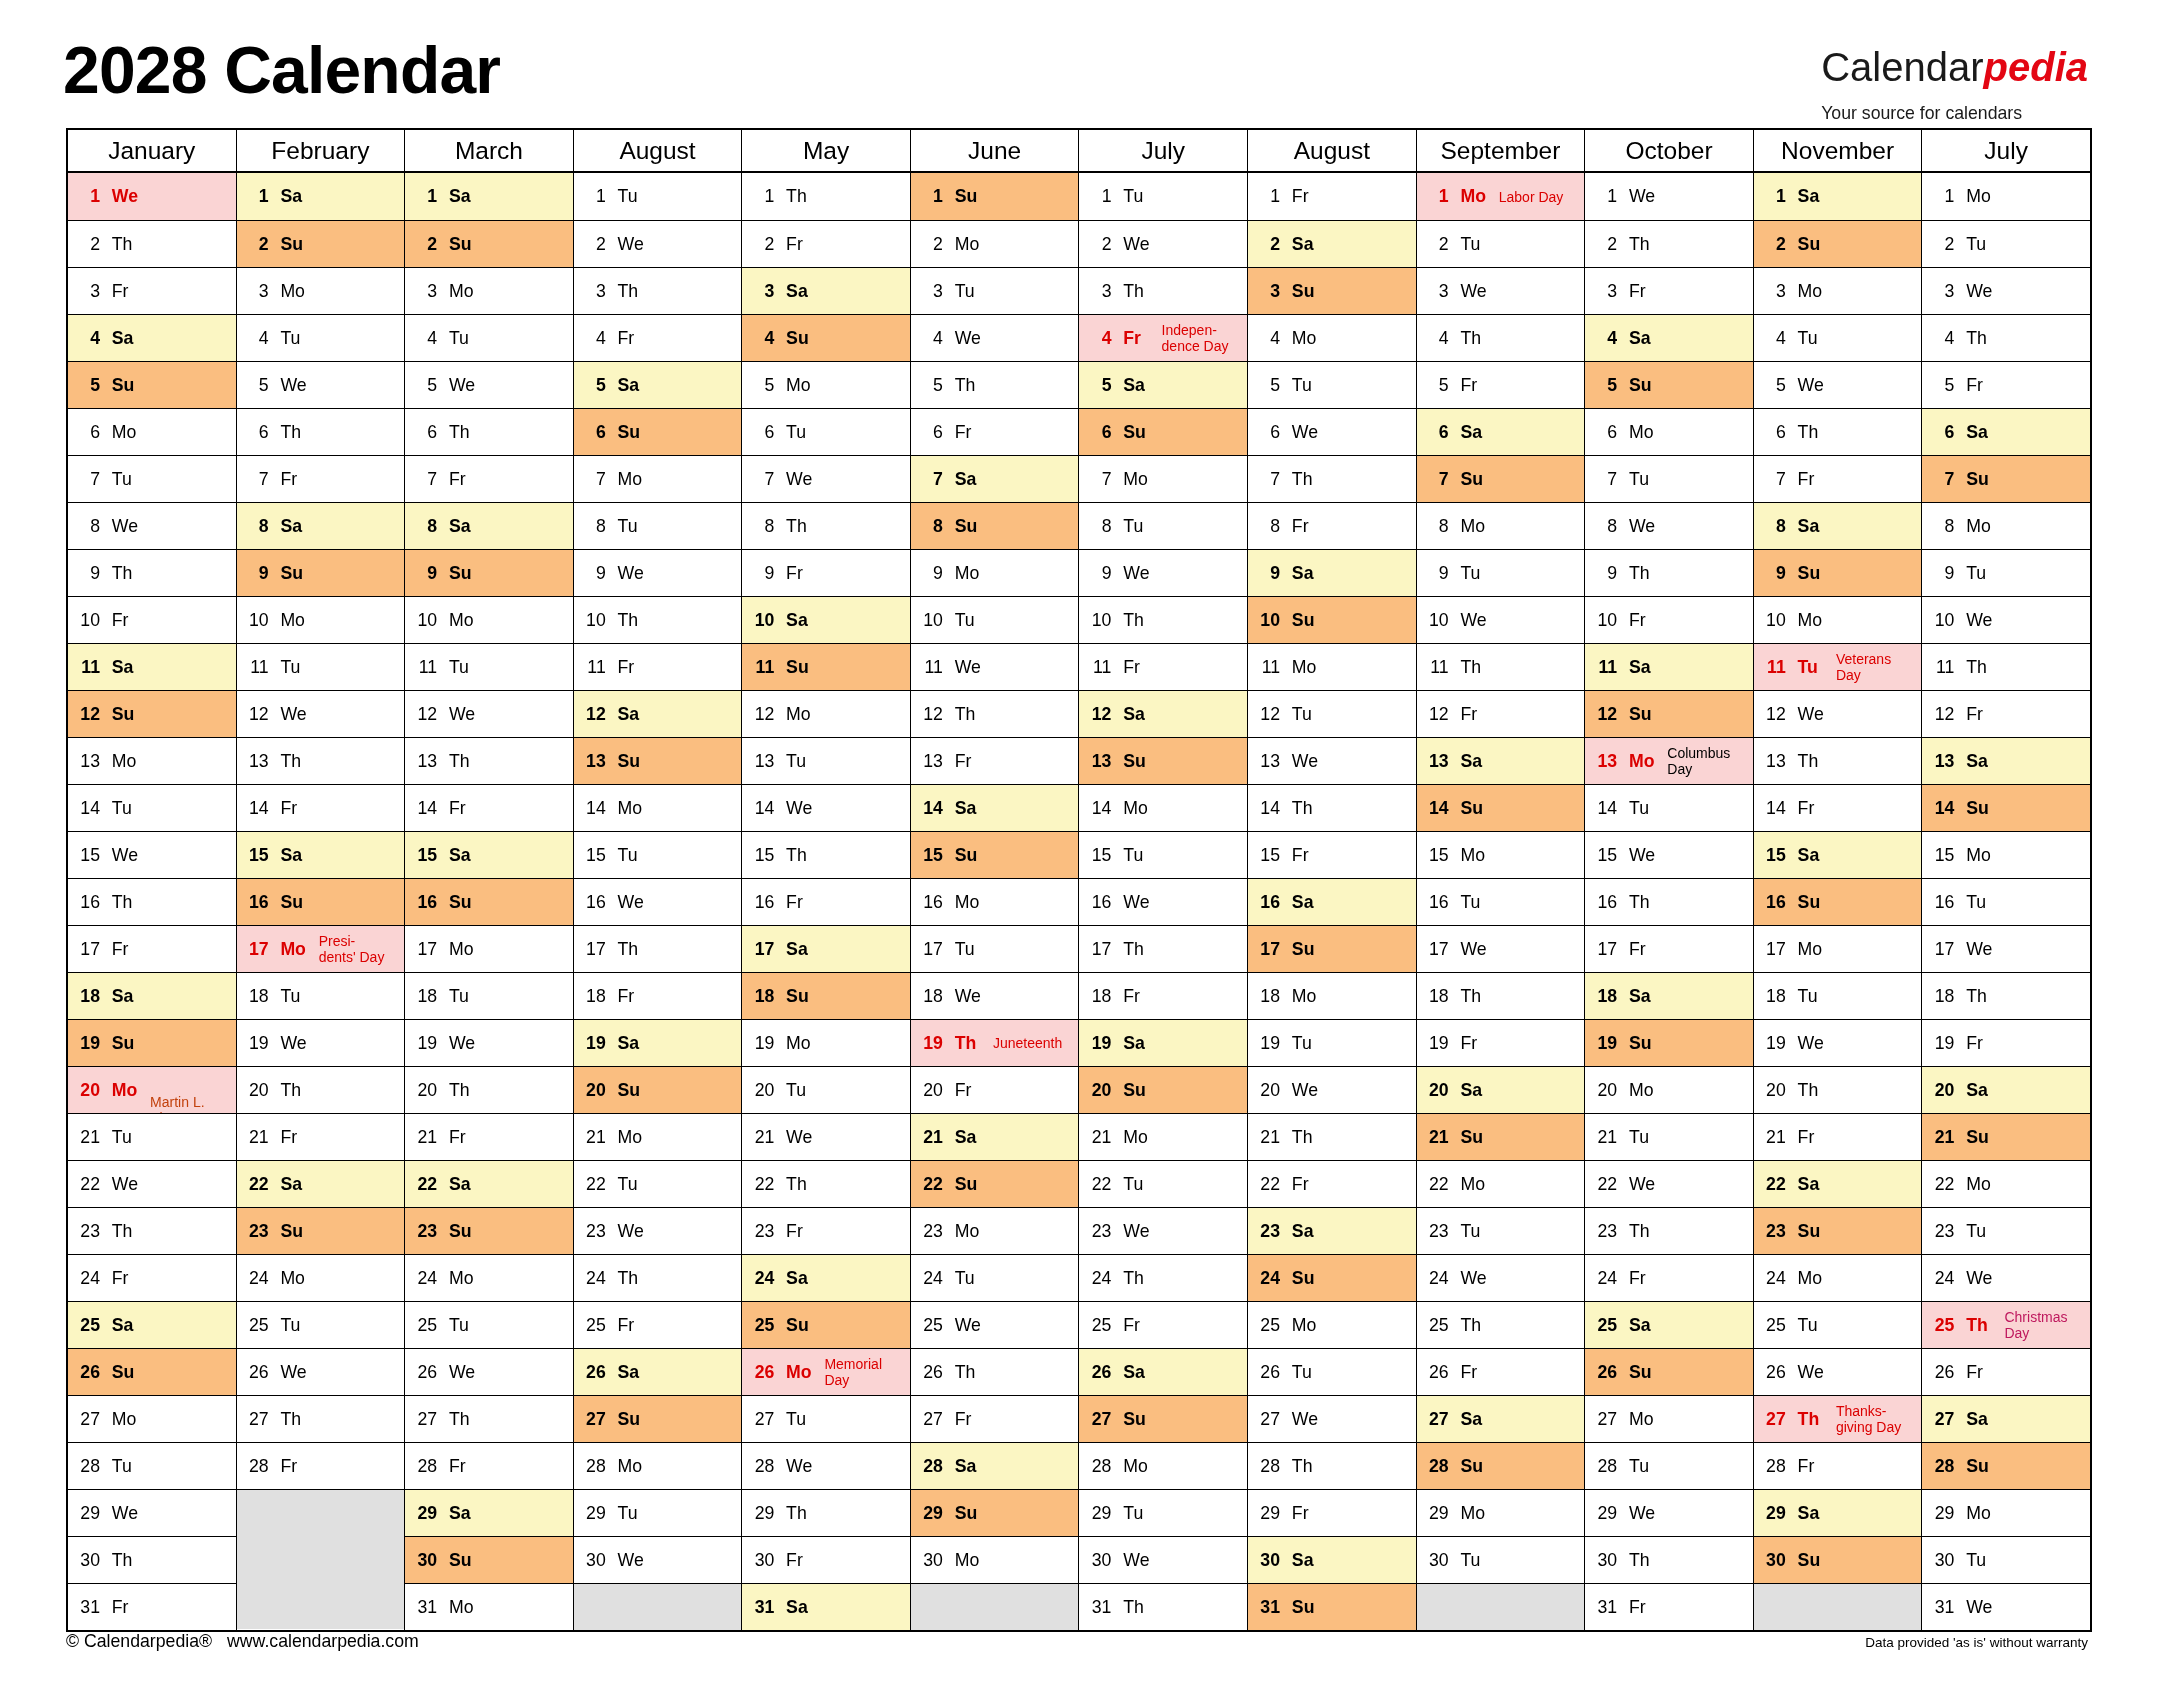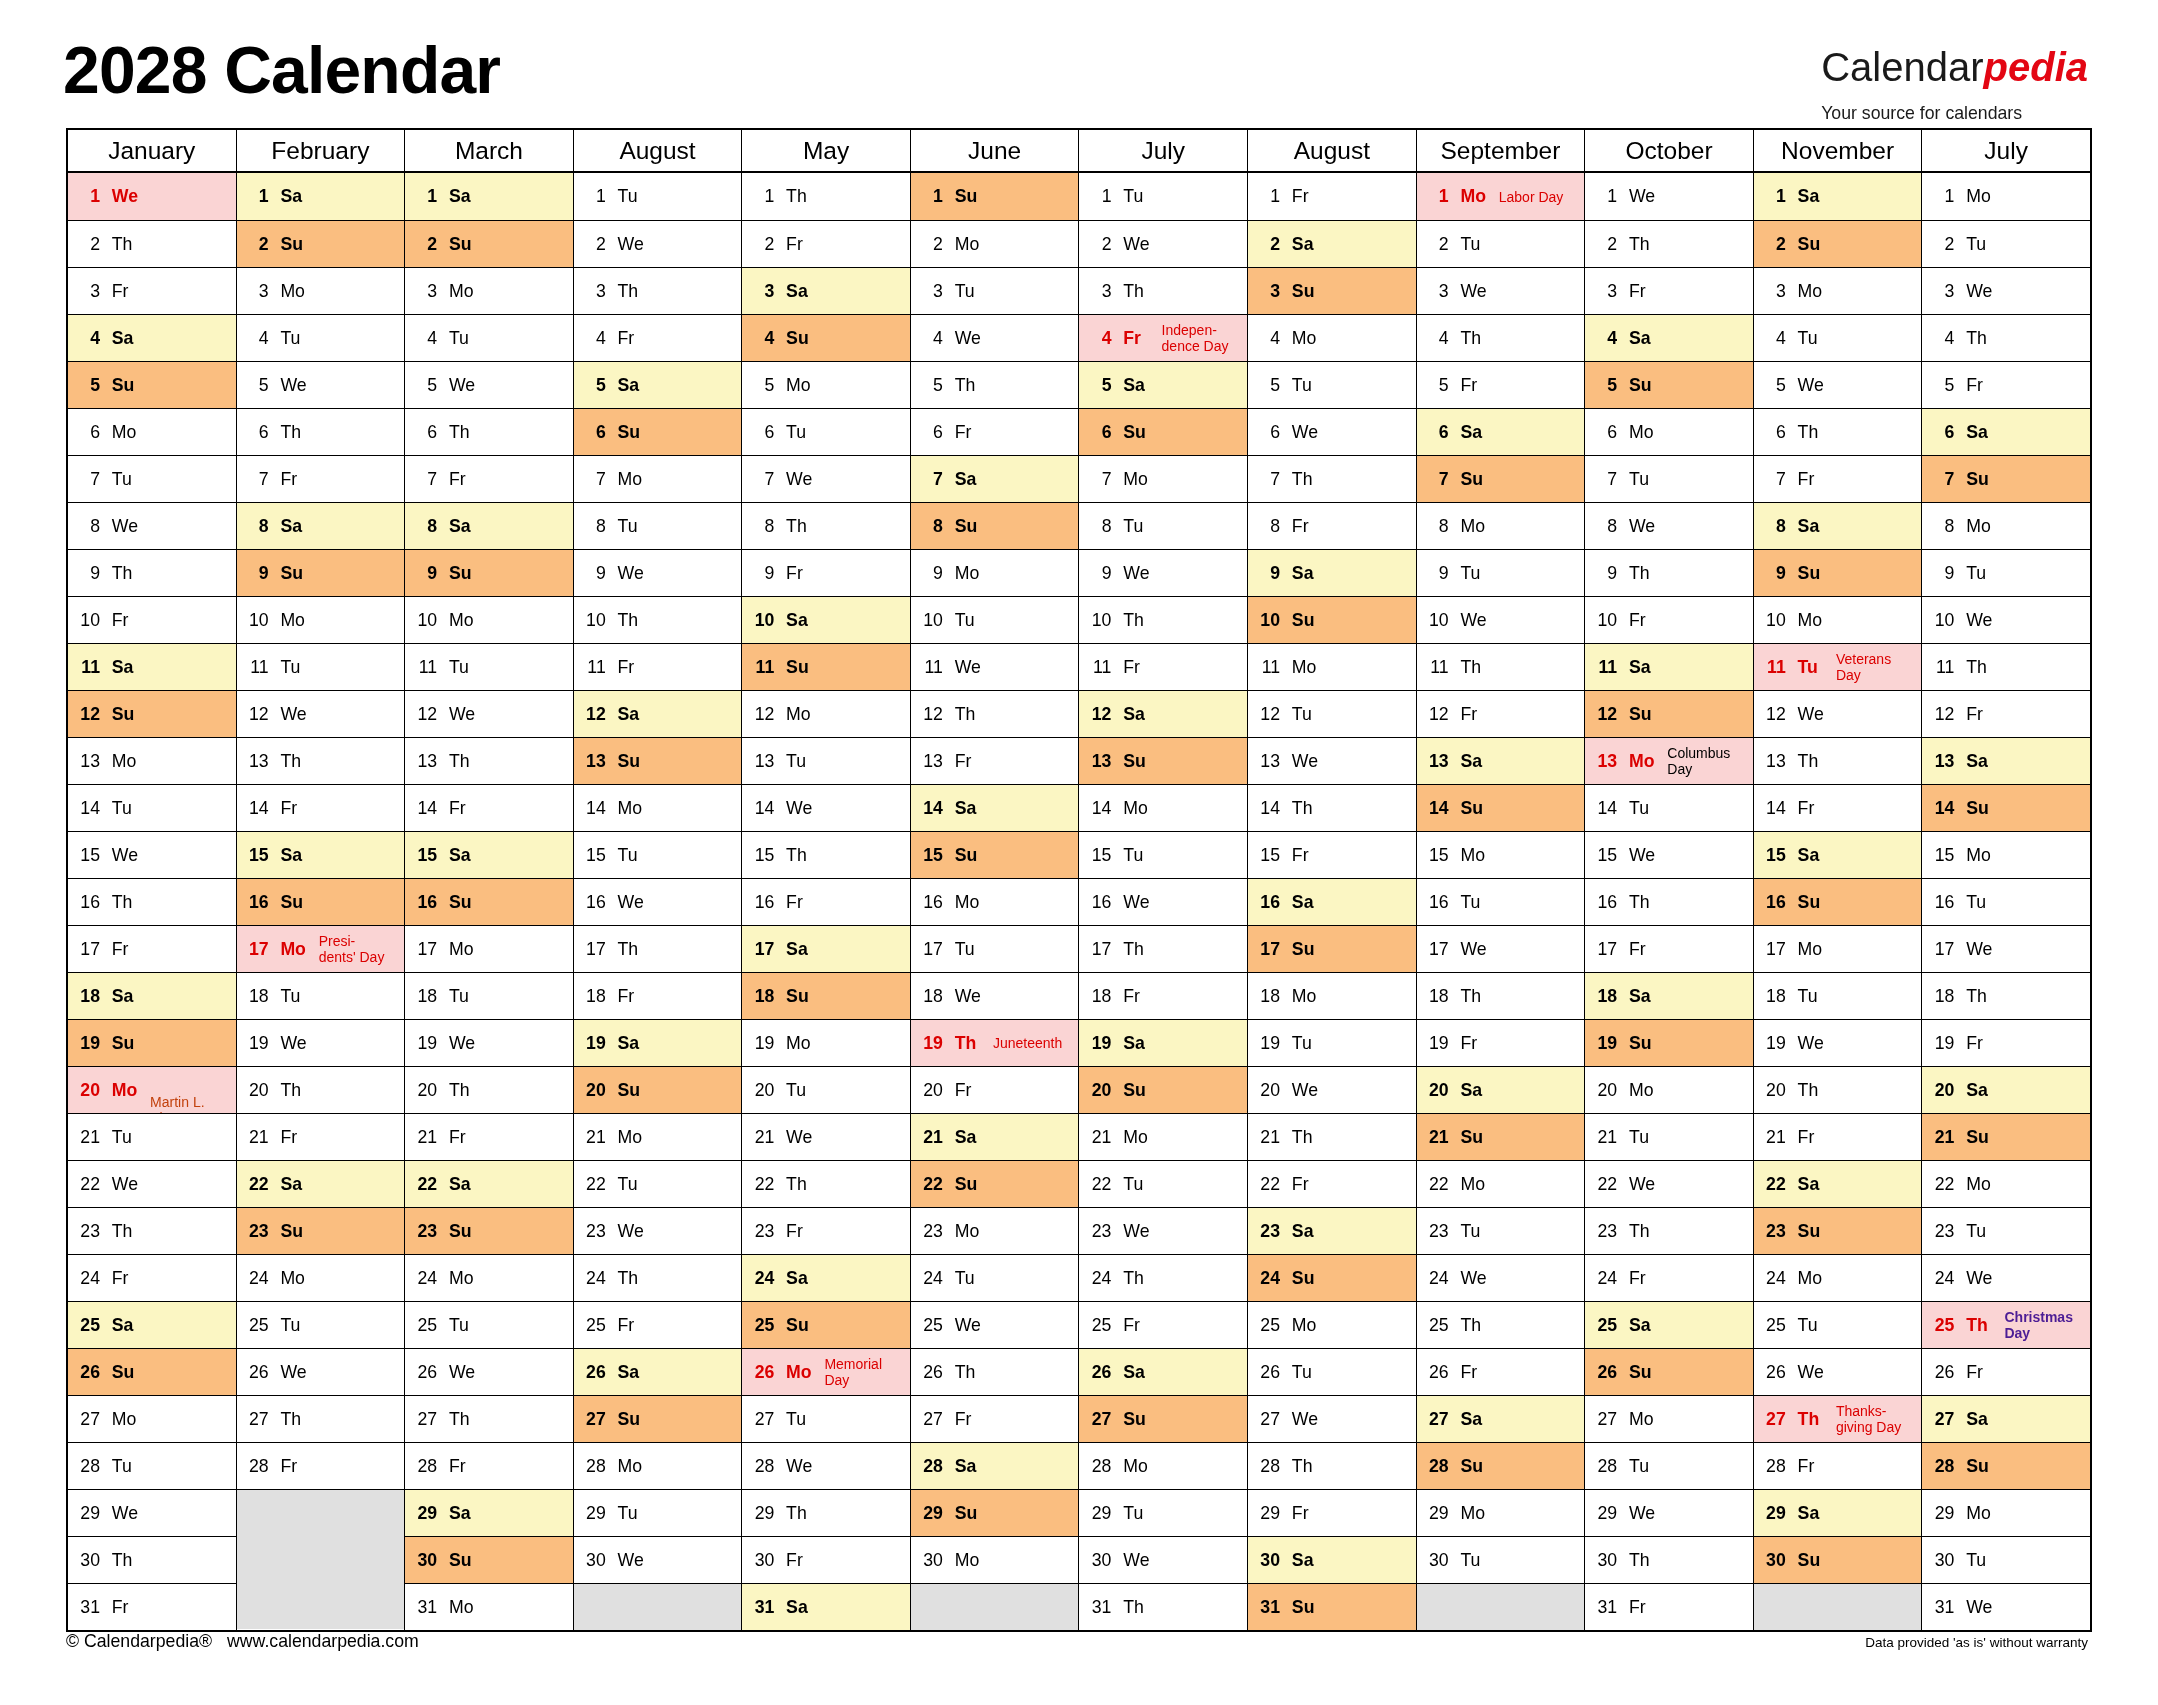--- a/index.html
+++ b/index.html
@@ -1574,21 +1574,21 @@
           <span class="num">23</span>
           <span class="wd">Tu</span>
         </div>
         <div class="day">
           <span class="num">24</span>
           <span class="wd">We</span>
         </div>
         <div class="day holiday" style="background: rgb(250, 212, 212); color: rgb(219, 0, 0);">
           <span class="num">25</span>
           <span class="wd">Th</span>
-          <span class="holiday-label" style="color: #4c1d95; font-weight: bold;">Christmas<br>Day</span>
+          <span class="holiday-label" style="color: #be185d;">Christmas<br>Day</span>
         </div>
         <div class="day">
           <span class="num">26</span>
           <span class="wd">Fr</span>
         </div>
         <div class="day weekend" style="background: rgb(251, 246, 195);">
           <span class="num">27</span>
           <span class="wd">Sa</span>
         </div>
         <div class="day weekend" style="background: rgb(250, 190, 128);">

